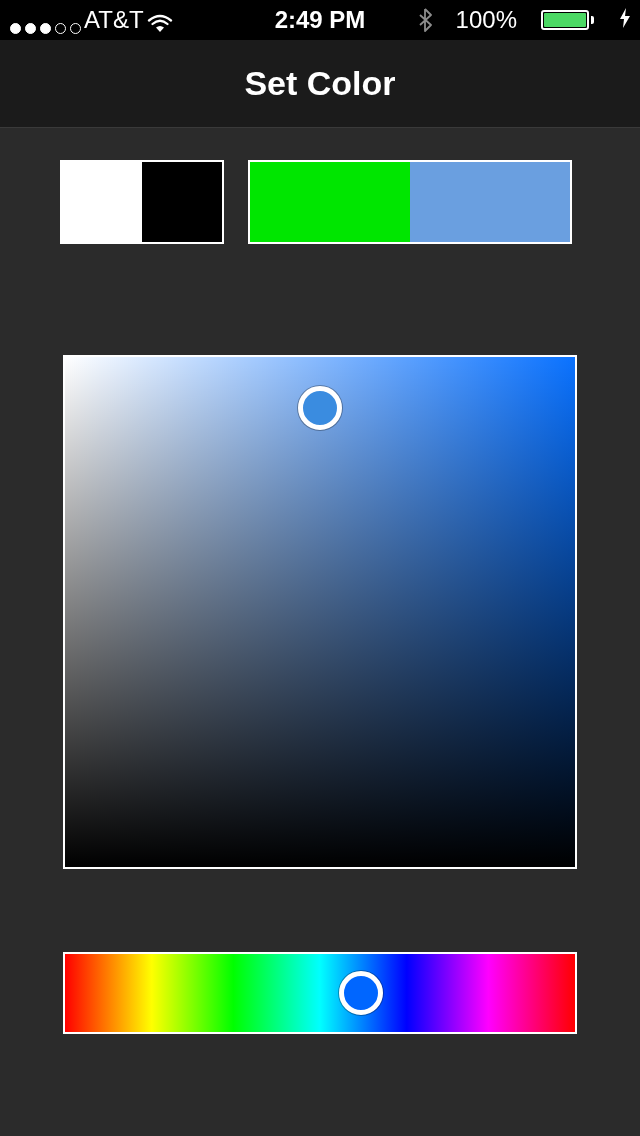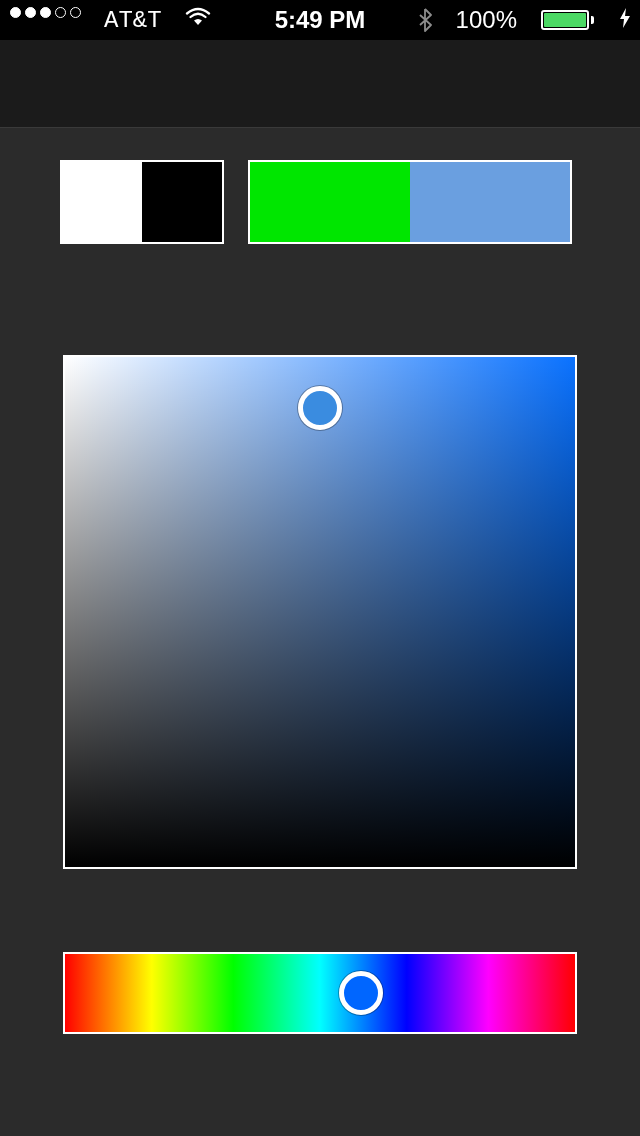--- a/index.html
+++ b/index.html
@@ -20,23 +20,22 @@
       background: #000;
       display: flex;
       align-items: center;
       justify-content: space-between;
       padding: 0 10px;
       color: #fff;
       font-size: 24px;
     }
     .status-left {
       display: flex;
-      align-items: flex-start;
-      gap: 23px;
-      font-family: Liberation Mono, monospace;
+      align-items: flex-end;
+      gap: 3px;
     }
     .signal-dots {
       display: flex;
       gap: 4px;
     }
     .dot {
       width: 11px;
       height: 11px;
       border-radius: 50%;
       border: 1.5px solid #fff;
@@ -202,21 +201,21 @@
     </div>
     <span>AT&amp;T</span>
     <span class="wifi-icon">
       <svg width="26" height="20" viewBox="0 0 26 20">
         <path d="M13 18 L9 13.5 Q13 10.5 17 13.5 Z" fill="#fff"></path>
         <path d="M5.5 10 Q13 3.5 20.5 10" stroke="#fff" stroke-width="2.3" fill="none" stroke-linecap="round"></path>
         <path d="M2 6.5 Q13 -2.5 24 6.5" stroke="#fff" stroke-width="2.3" fill="none" stroke-linecap="round"></path>
       </svg>
     </span>
   </div>
-  <div class="status-center">5:49 PM</div>
+  <div class="status-center">2:49 PM</div>
   <div class="status-right">
     <span class="bluetooth-icon">
       <svg width="14" height="24" viewBox="0 0 14 24">
         <path d="M7 1 L7 23 L13 17 L2 7 M7 1 L13 7 L2 17" stroke="#fff" stroke-width="1.8" fill="none" stroke-linejoin="round"></path>
       </svg>
     </span>
     <span>100%</span>
     <div class="battery">
       <div class="battery-body">
           <div class="battery-fill"></div>
@@ -225,20 +224,21 @@
     </div>
     <span class="bolt">
       <svg width="10" height="20" viewBox="0 0 10 20">
         <path d="M6 0 L0 11 L4 11 L3 20 L10 8 L5 8 Z" fill="#fff"></path>
       </svg>
     </span>
   </div>
 </div>
 
 <div class="nav-bar">
+  <div class="nav-title">Set Color</div>
 </div>
 
 <div class="swatches">
   <div class="swatch-group">
     <div class="swatch" style="background:#ffffff"></div>
     <div class="swatch" style="background:#000000"></div>
   </div>
   <div class="swatch-group">
     <div class="swatch" style="background:#00e600"></div>
     <div class="swatch" style="background:#6a9fe0"></div>

